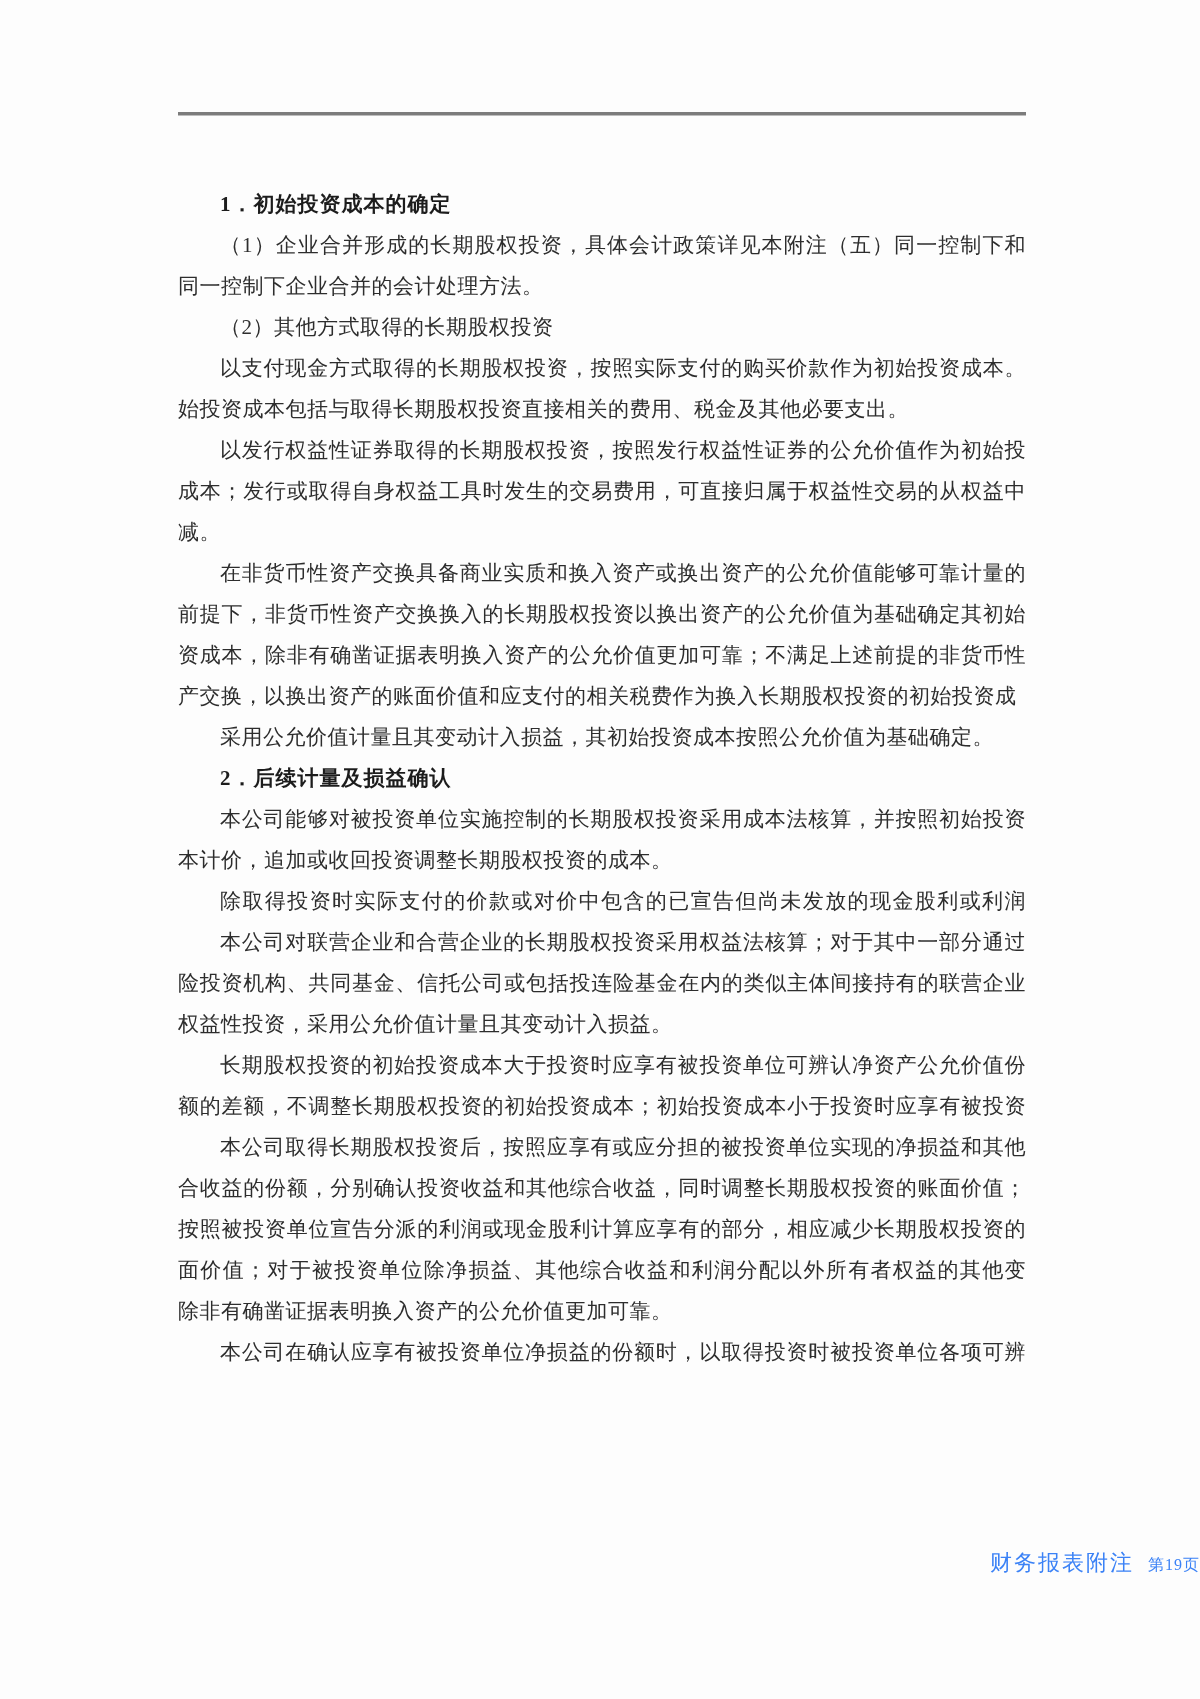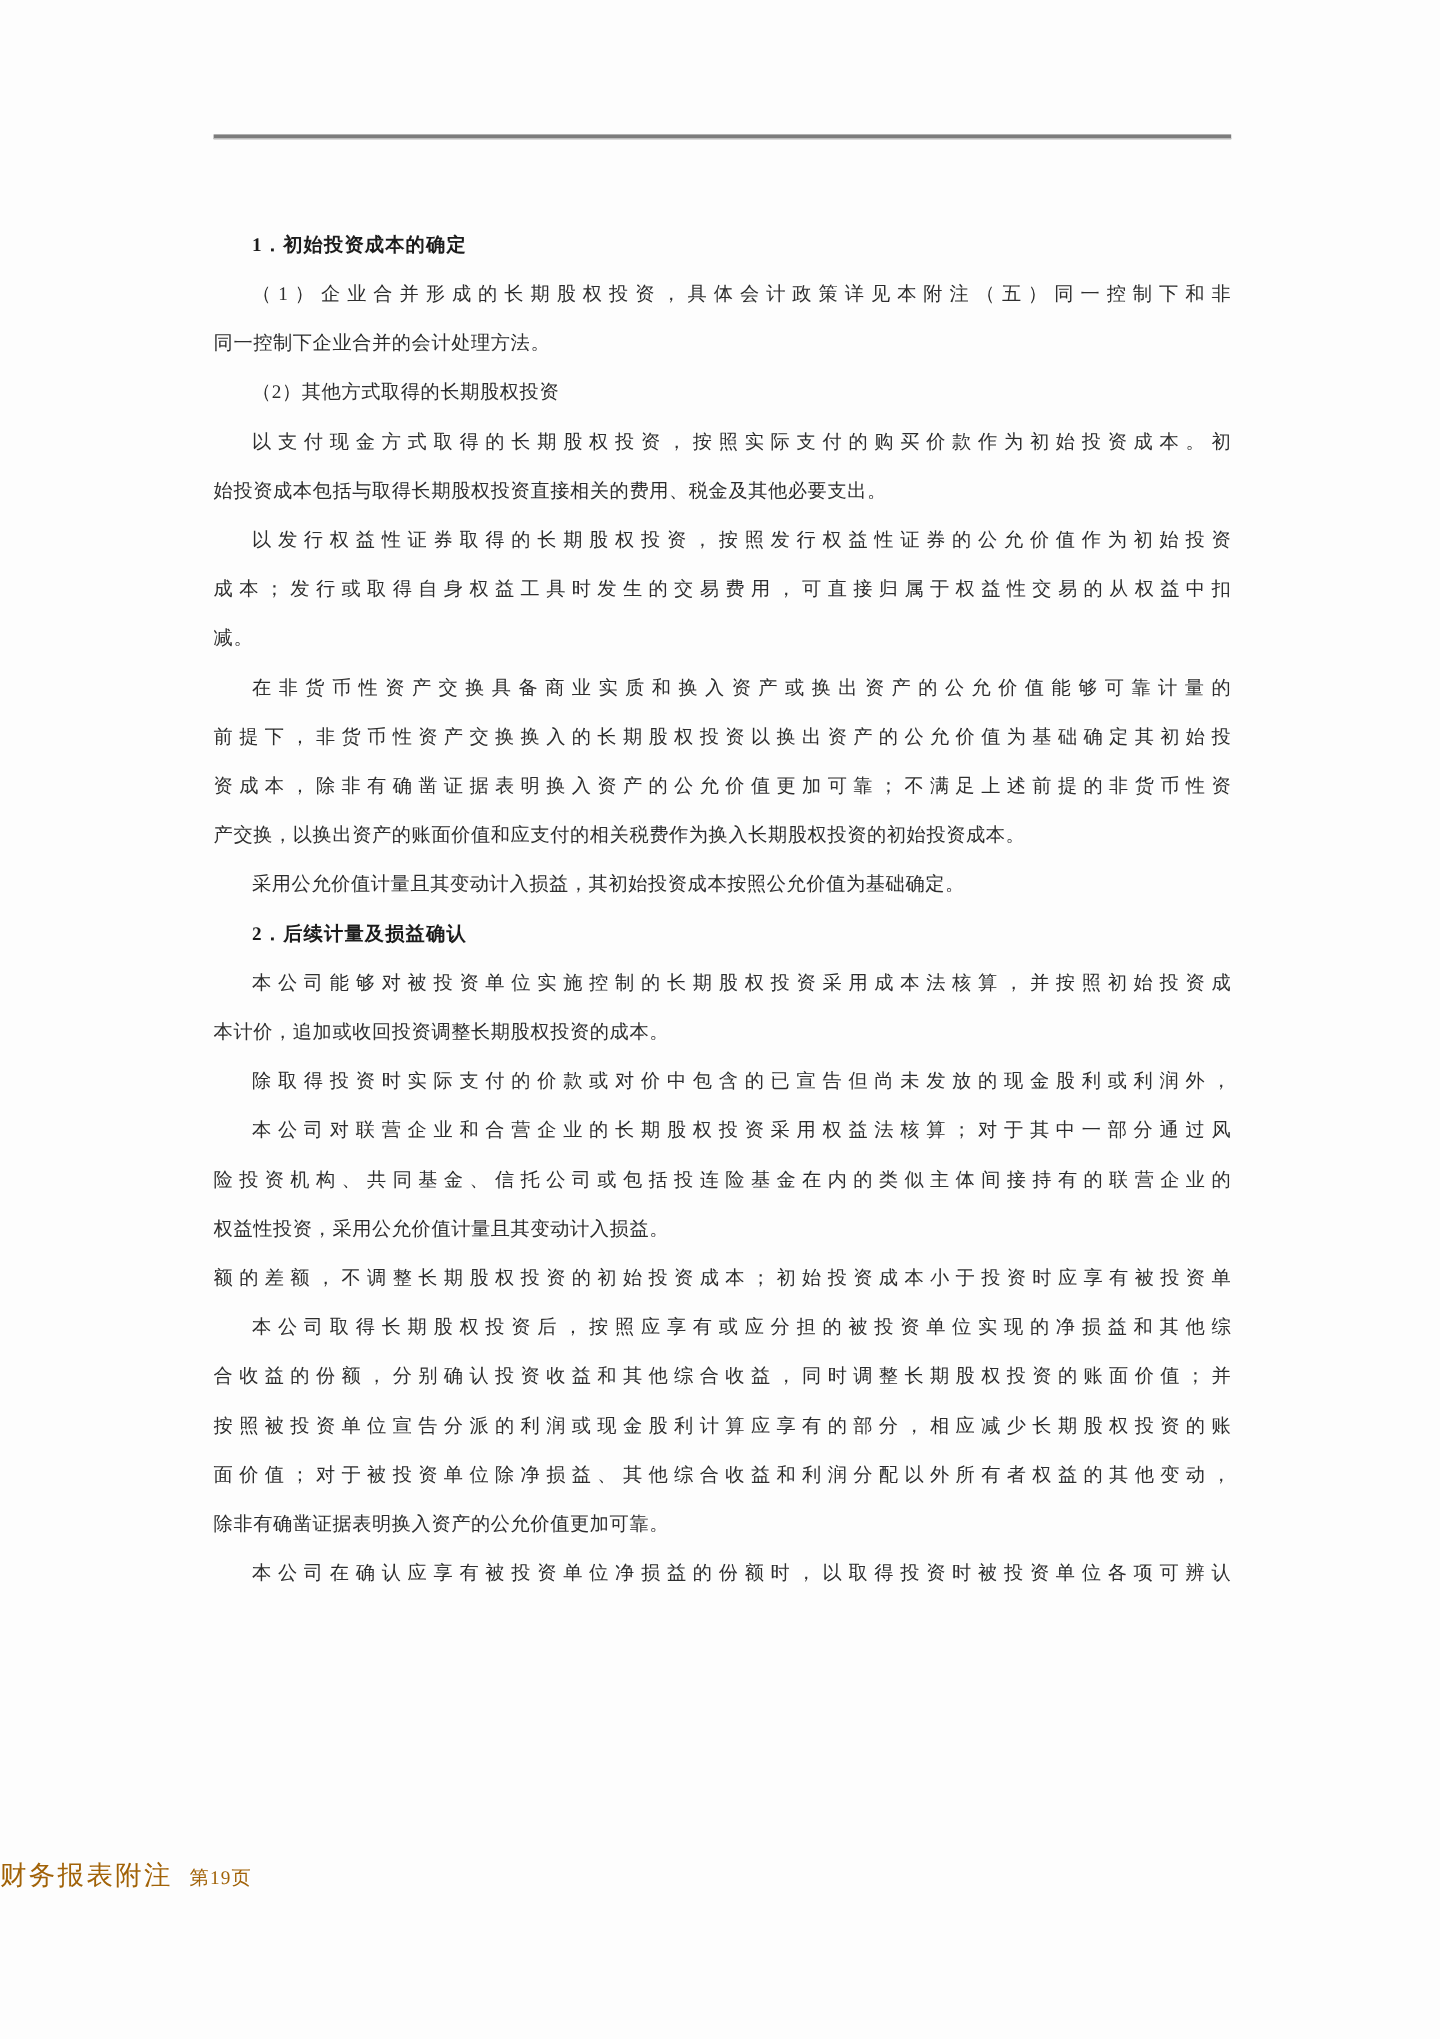--- a/index.html
+++ b/index.html
@@ -25,21 +25,21 @@
     border-bottom: 1px solid #bdbdbd;
   }
   .doc-body {
     position: absolute;
     left: 178px;
     top: 184px;
     width: 848px;
   }
   .block { margin: 0; }
   .line {
-    font-size: 16px;
+    font-size: 21px;
     line-height: 41px;
     height: 41px;
     overflow: hidden;
     color: #2d2d2d;
     text-align: left;
     letter-spacing: 0.5px;
   }
   .line.first { text-indent: 2em; }
   .line.fill {
     text-align: justify;
@@ -49,22 +49,22 @@
   .block.heading .line {
     font-weight: bold;
     color: #1c1c1c;
     letter-spacing: 1px;
   }
   .footer {
     position: absolute;
     left: 0;
     top: 1548px;
     width: 1200px;
-    text-align: left;
-    color: #a16207;
+    text-align: right;
+    color: #3b82f6;
     white-space: nowrap;
   }
   .footer .footer-title {
     font-size: 22px;
     letter-spacing: 2px;
   }
   .footer .footer-page {
     font-size: 16px;
     margin-left: 10px;
     letter-spacing: 1px;
@@ -113,20 +113,21 @@
       </div>
       <div class="block para">
         <div class="line first fill">除取得投资时实际支付的价款或对价中包含的已宣告但尚未发放的现金股利或利润外，</div>
       </div>
       <div class="block para">
         <div class="line first fill">本公司对联营企业和合营企业的长期股权投资采用权益法核算；对于其中一部分通过风</div>
         <div class="line fill">险投资机构、共同基金、信托公司或包括投连险基金在内的类似主体间接持有的联营企业的</div>
         <div class="line">权益性投资，采用公允价值计量且其变动计入损益。</div>
       </div>
       <div class="block para">
+        <div class="line first fill">长期股权投资的初始投资成本大于投资时应享有被投资单位可辨认净资产公允价值份</div>
         <div class="line fill">额的差额，不调整长期股权投资的初始投资成本；初始投资成本小于投资时应享有被投资单</div>
       </div>
       <div class="block para">
         <div class="line first fill">本公司取得长期股权投资后，按照应享有或应分担的被投资单位实现的净损益和其他综</div>
         <div class="line fill">合收益的份额，分别确认投资收益和其他综合收益，同时调整长期股权投资的账面价值；并</div>
         <div class="line fill">按照被投资单位宣告分派的利润或现金股利计算应享有的部分，相应减少长期股权投资的账</div>
         <div class="line fill">面价值；对于被投资单位除净损益、其他综合收益和利润分配以外所有者权益的其他变动，</div>
         <div class="line">除非有确凿证据表明换入资产的公允价值更加可靠。</div>
       </div>
       <div class="block para">

